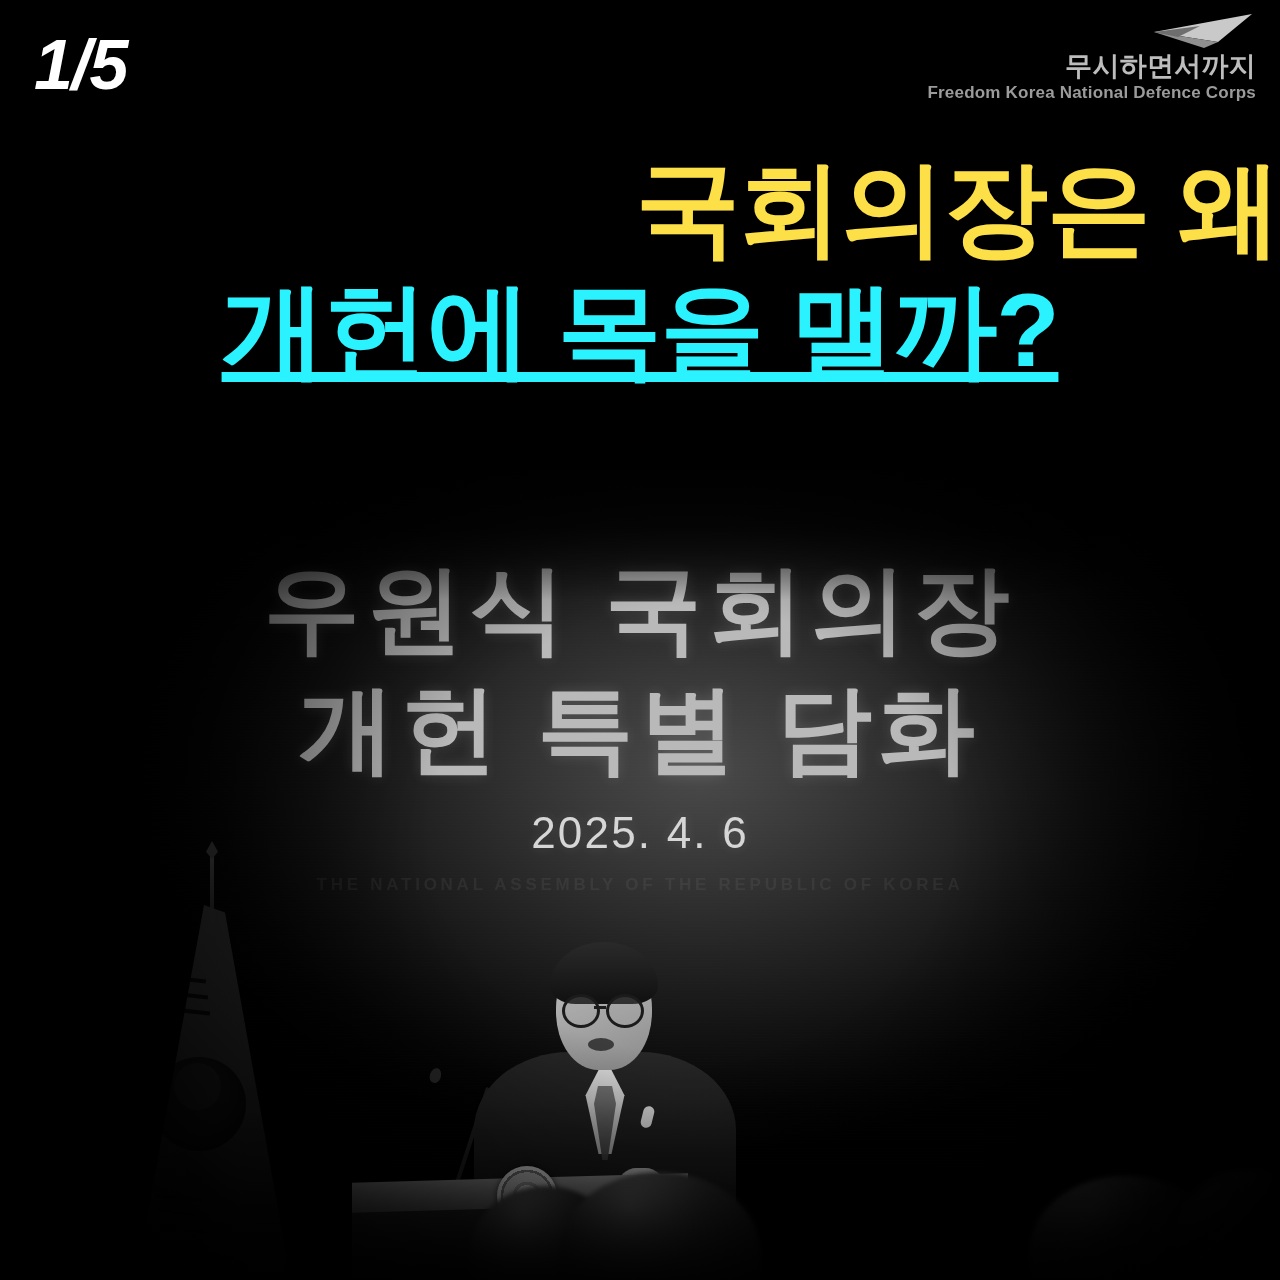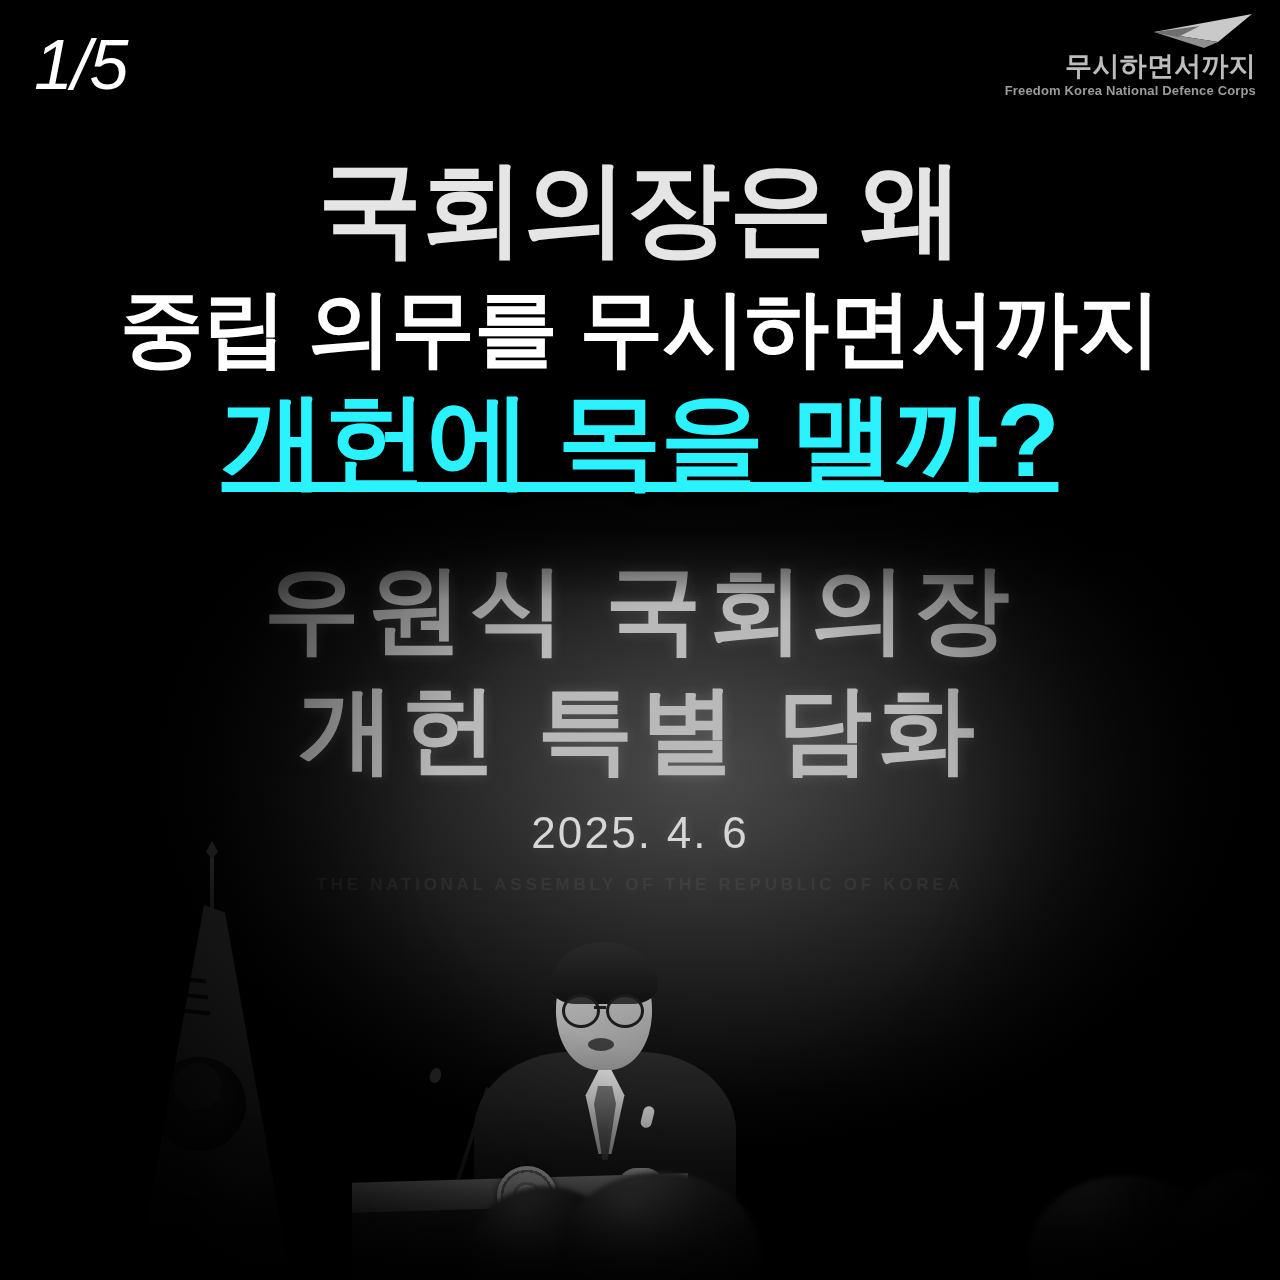--- a/index.html
+++ b/index.html
@@ -345,21 +345,21 @@
   .head-2 { left: 560px; width: 200px; height: 160px; bottom: -52px; }
   .head-3 { left: 1030px; width: 190px; height: 150px; bottom: -46px; }
   .head-4 { left: 1170px; width: 160px; height: 170px; bottom: -60px; filter: blur(3px); }
 
   
   .page-indicator {
     position: absolute;
     left: 34px;
     top: 30px;
     font-size: 70px;
-    font-weight: 400;
+    font-weight: 700;
     font-style: italic;
     color: #ffffff;
     letter-spacing: -0.02em;
     line-height: 1;
     user-select: none;
   }
 
   .brand {
     position: absolute;
     right: 24px;
@@ -371,21 +371,21 @@
   .brand-name {
     display: block;
     font-size: 27px;
     font-weight: 700;
     color: #bdbdbd;
     letter-spacing: .01em;
     line-height: 1.05;
   }
   .brand-sub {
     display: block;
-    font-size: 13px;
+    font-size: 17px;
     font-weight: 700;
     color: #9b9b9b;
     letter-spacing: .012em;
     margin-top: 3px;
   }
 
   .headline {
     position: absolute;
     left: 0;
     top: 156px;
@@ -395,22 +395,23 @@
   }
   .hl {
     display: block;
     font-family: "Liberation Sans", "DejaVu Sans", sans-serif;
     font-weight: 700;
     line-height: 1.0;
     letter-spacing: -0.012em;
   }
   .hl-1 {
     font-size: 104px;
-    color: #e5e5e5;
+    color: #fde047;
     text-shadow: 0 5px 10px rgba(0,0,0,.85);
+    text-align: right;
   }
   .hl-2 {
     font-size: 84px;
     color: #ffffff;
     margin-top: 26px;
     text-shadow: 0 5px 10px rgba(0,0,0,.85);
   }
   .hl-3 {
     font-size: 104px;
     color: #2af2ff;
@@ -493,17 +494,16 @@
         <polygon points="10,20 74,30 60,36" fill="#8f8f8f"></polygon>
         <polygon points="10,20 56,14 34,25" fill="#6e6e6e"></polygon>
       </svg>
     </span>
     <span class="brand-name">무시하면서까지</span>
     <span class="brand-sub">Freedom Korea National Defence Corps</span>
   </div>
 
   <div class="headline">
     <span class="hl hl-1">국회의장은 왜</span>
-    <span class="hl hl-2">중립 의무를 무시하면서까지</span>
     <span class="hl hl-3">개헌에 목을 맬까?</span>
   </div>
 
 </div>
 
 </body></html>

